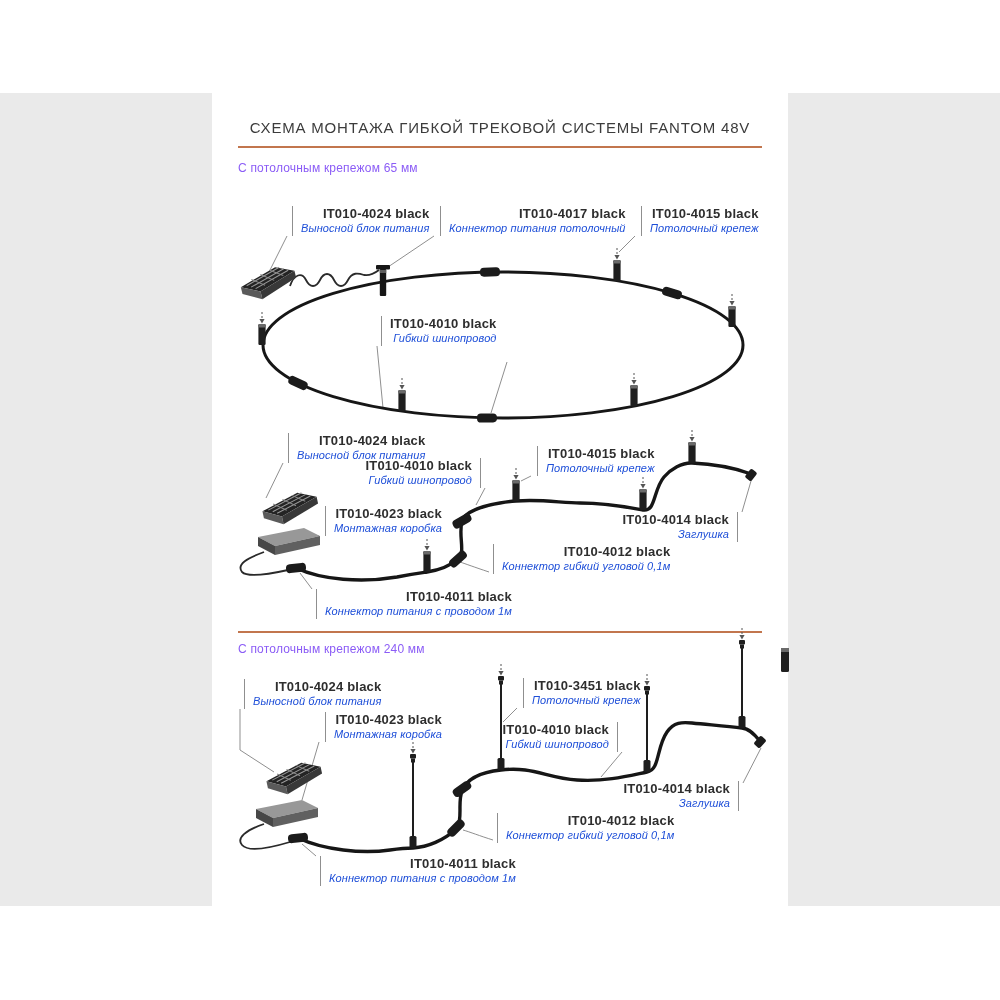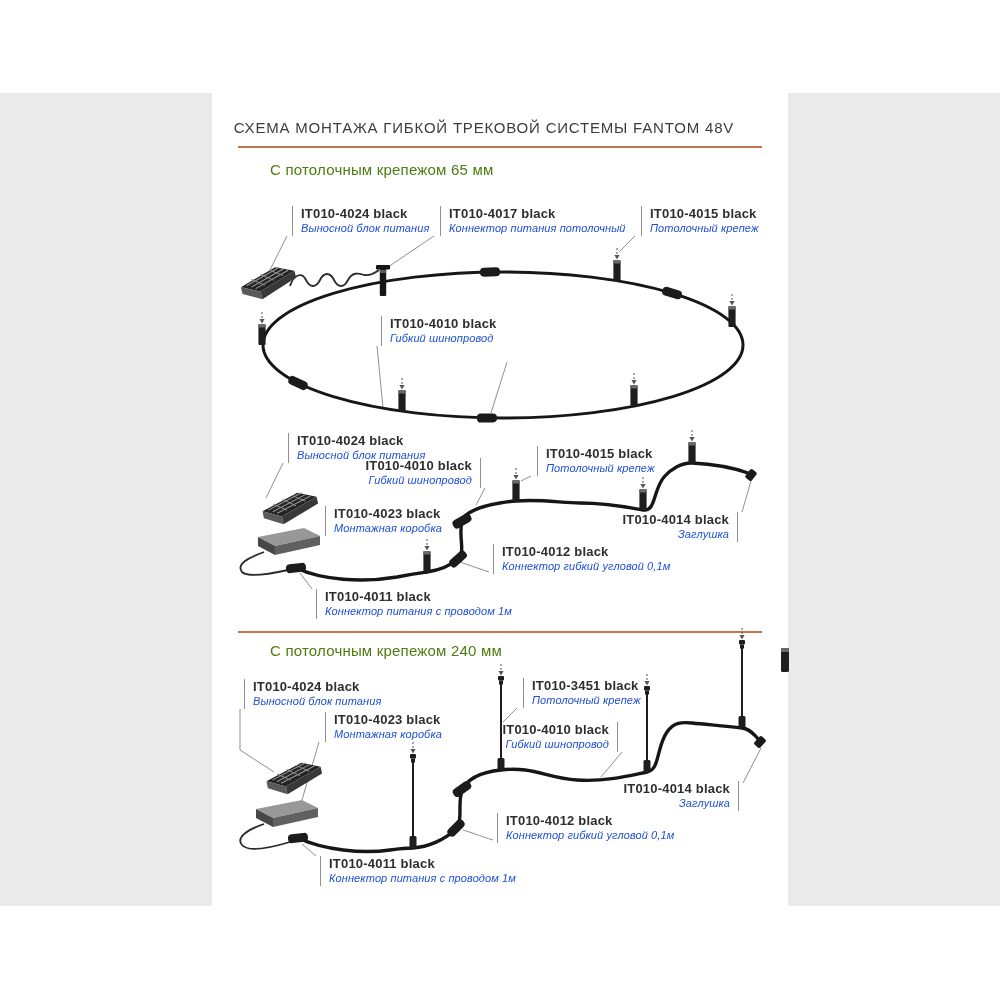--- a/index.html
+++ b/index.html
@@ -1,24 +1,24 @@
 <!DOCTYPE html>
 <html><head>
 <meta charset="utf-8">
 <style>
   html,body{margin:0;padding:0;background:#fff;}
   .page{position:relative;width:1000px;height:1000px;background:#fff;overflow:hidden;
         font-family:"Liberation Sans","DejaVu Sans",sans-serif;color:#3a3a3a;}
   .gray-band{position:absolute;left:0;top:93px;width:1000px;height:813px;background:#eaeaea;}
   .sheet{position:absolute;left:212px;top:88px;width:576px;height:824px;background:#ffffff;}
-  .title{position:absolute;left:196px;top:119px;width:576px;text-align:center;
+  .title{position:absolute;left:212px;top:119px;width:576px;text-align:center;
          font-size:15px;letter-spacing:.8px;color:#3c3c3c;}
   .divider{position:absolute;left:238px;width:524px;height:2px;}
-  .heading{position:absolute;font-size:15px;color:#4d7c0f;letter-spacing:.2px;margin-left:32px;}
-  .plabel{position:absolute;line-height:15px;border-left:1px solid #8f8f8f;padding-left:8px;}
+  .heading{position:absolute;font-size:12px;color:#8b5cf6;letter-spacing:.2px;}
+  .plabel{position:absolute;line-height:15px;border-left:1px solid #8f8f8f;padding-left:8px;text-align:right;}
   .plabel.r{border-left:none;border-right:1px solid #8f8f8f;padding-left:0;padding-right:8px;text-align:right;}
   .plabel .code{font-size:13px;font-weight:bold;color:#2e2e2e;letter-spacing:.2px;}
   .plabel .desc{font-size:11px;color:#1d4ed8;letter-spacing:.1px;font-style:italic;}
   svg.diag{position:absolute;overflow:visible;}
 </style>
 </head>
 <body>
 
 <div class="page">
   <div class="gray-band"></div>

